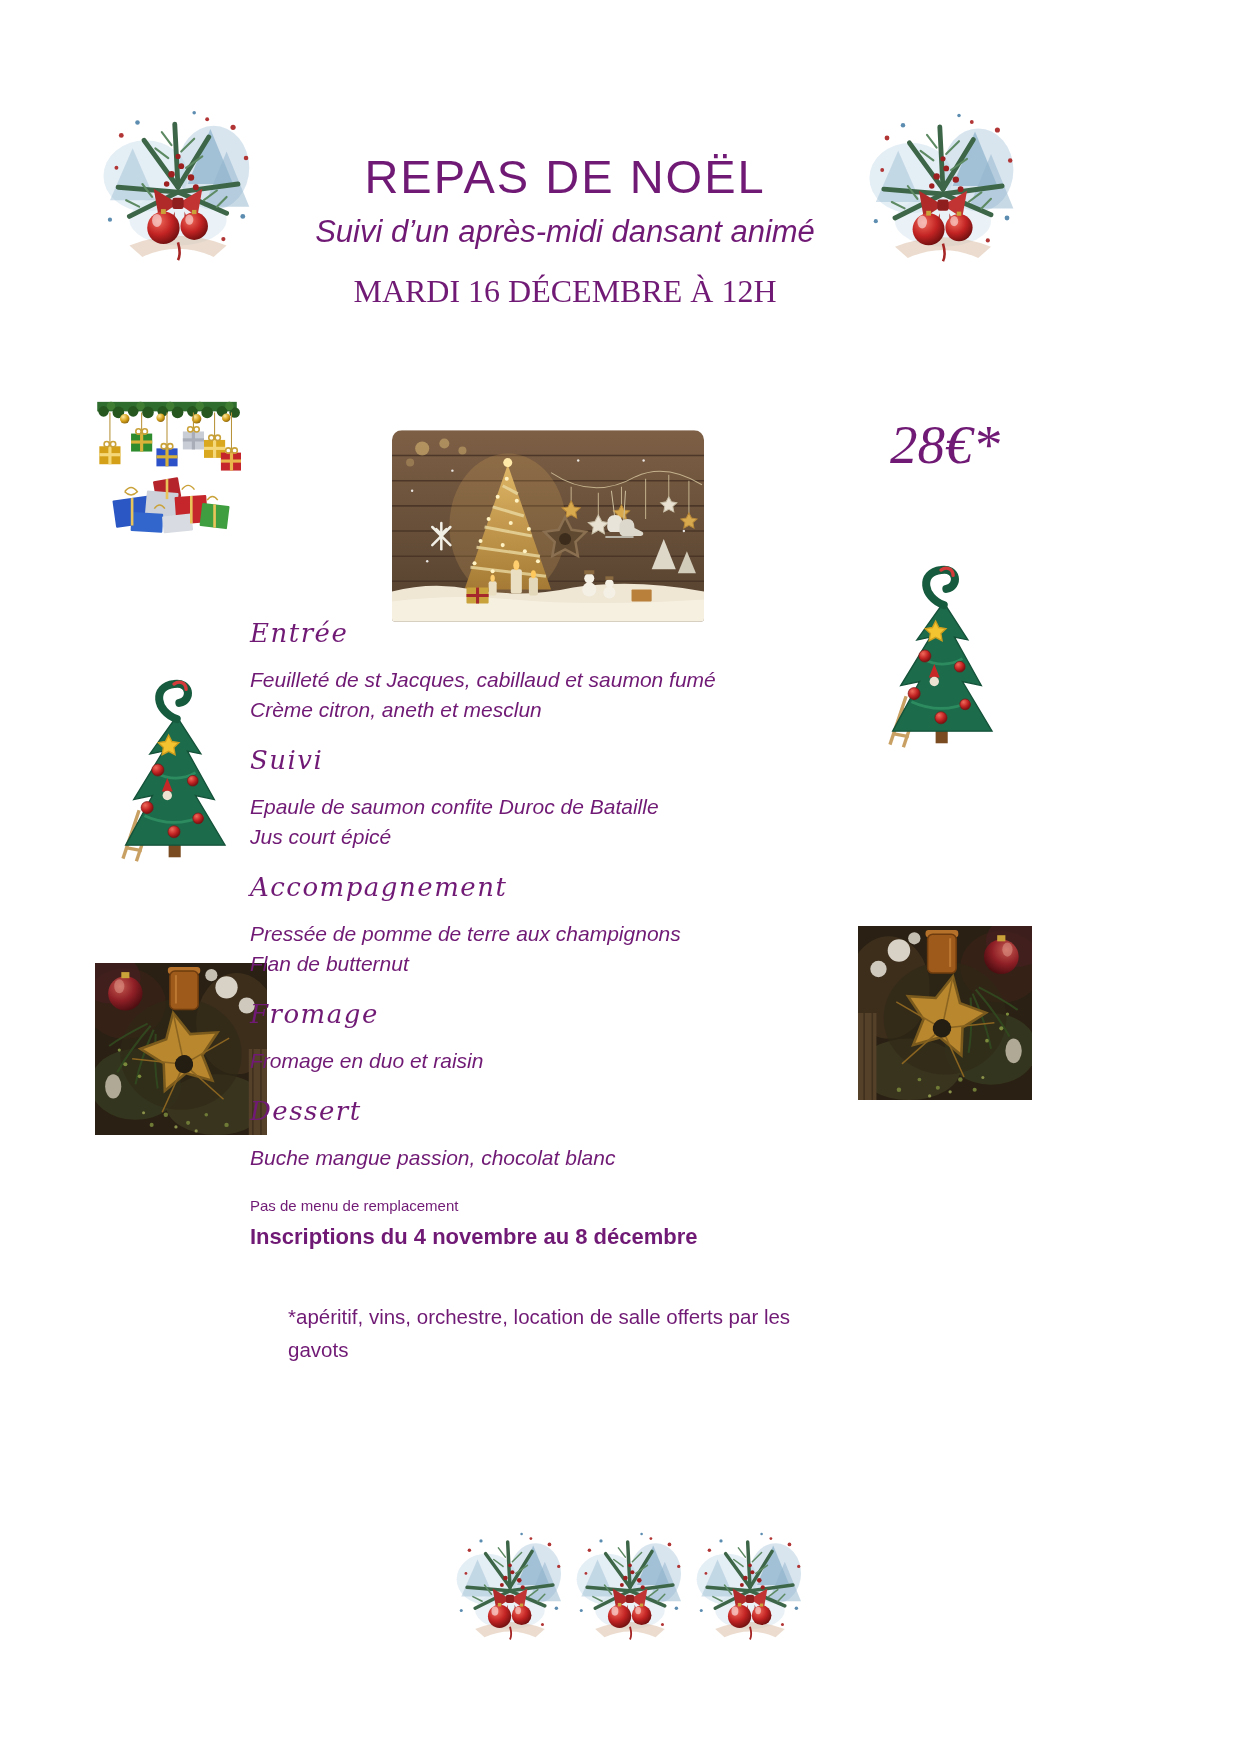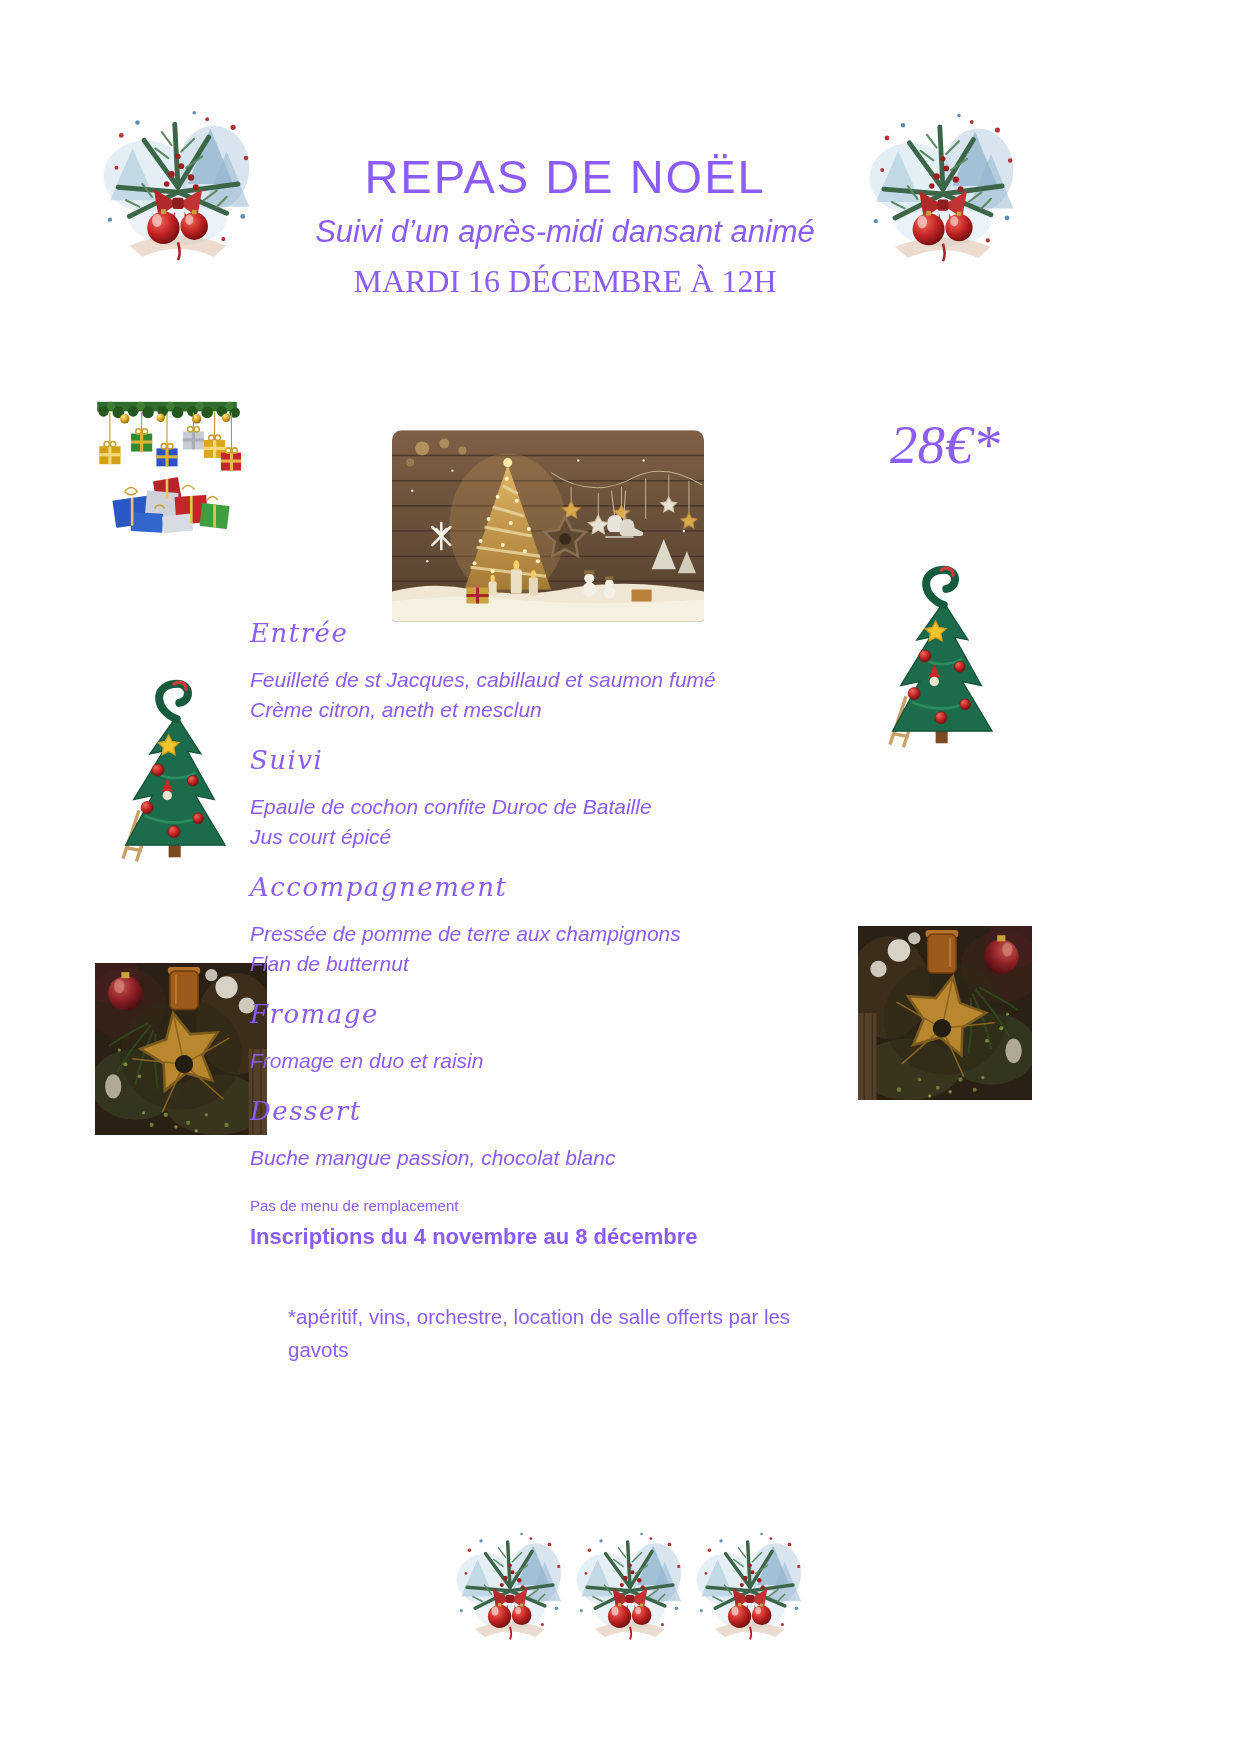--- a/index.html
+++ b/index.html
@@ -1,24 +1,24 @@
 <!DOCTYPE html>
 <html><head>
 <meta charset="utf-8">
 <style>
   *{margin:0;padding:0;box-sizing:border-box}
   html,body{background:#ffffff}
   .page{position:relative;width:1240px;height:1755px;background:#ffffff;overflow:hidden;
-        font-family:"Liberation Sans",sans-serif;color:#8b5cf6}
+        font-family:"Liberation Sans",sans-serif;color:#701a75}
   .abs{position:absolute}
 
   .header-block{top:146px;left:150px;width:830px;text-align:center}
   .title{font-size:47px;font-weight:400;letter-spacing:2px;line-height:62px;white-space:nowrap}
   .subtitle{font-style:italic;font-size:31px;line-height:47px;white-space:nowrap}
-  .dateline{font-family:"Liberation Serif",serif;font-size:32px;line-height:44px;margin-top:4px;white-space:nowrap}
+  .dateline{font-family:"Liberation Serif",serif;font-size:32px;line-height:44px;margin-top:14px;white-space:nowrap}
 
   .price{top:413px;left:855px;width:180px;text-align:center;
          font-family:"Liberation Serif",serif;font-style:italic;font-size:55px}
 
   .menu{top:616px;left:250px;width:630px;text-align:left}
   .section{margin-bottom:18px}
   .section-heading{font-family:"DejaVu Serif","Liberation Serif",serif;font-style:italic;font-weight:500;
          font-size:26px;letter-spacing:1.5px;line-height:35px;margin-bottom:14px}
   .item{font-style:italic;font-size:21px;line-height:30px}
   .note{font-size:15px;line-height:30px;margin-top:14px}
@@ -479,21 +479,21 @@
   <div class="abs price">28€*</div>
 
   <div class="abs menu">
     <div class="section">
       <div class="section-heading">Entrée</div>
       <div class="item">Feuilleté de st Jacques, cabillaud et saumon fumé</div>
       <div class="item">Crème citron, aneth et mesclun</div>
     </div>
     <div class="section">
       <div class="section-heading">Suivi</div>
-      <div class="item">Epaule de cochon confite Duroc de Bataille</div>
+      <div class="item">Epaule de saumon confite Duroc de Bataille</div>
       <div class="item">Jus court épicé</div>
     </div>
     <div class="section">
       <div class="section-heading">Accompagnement</div>
       <div class="item">Pressée de pomme de terre aux champignons</div>
       <div class="item">Flan de butternut</div>
     </div>
     <div class="section">
       <div class="section-heading">Fromage</div>
       <div class="item">Fromage en duo et raisin</div>

